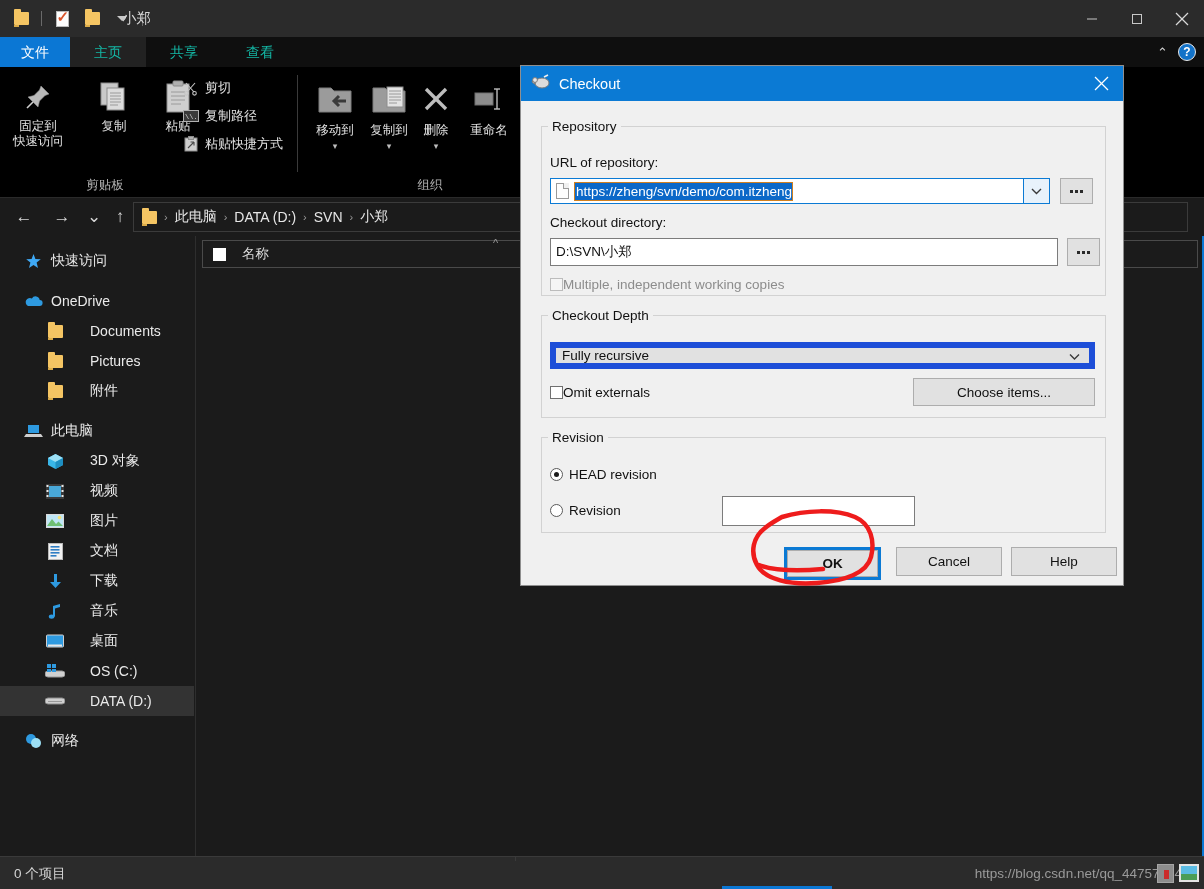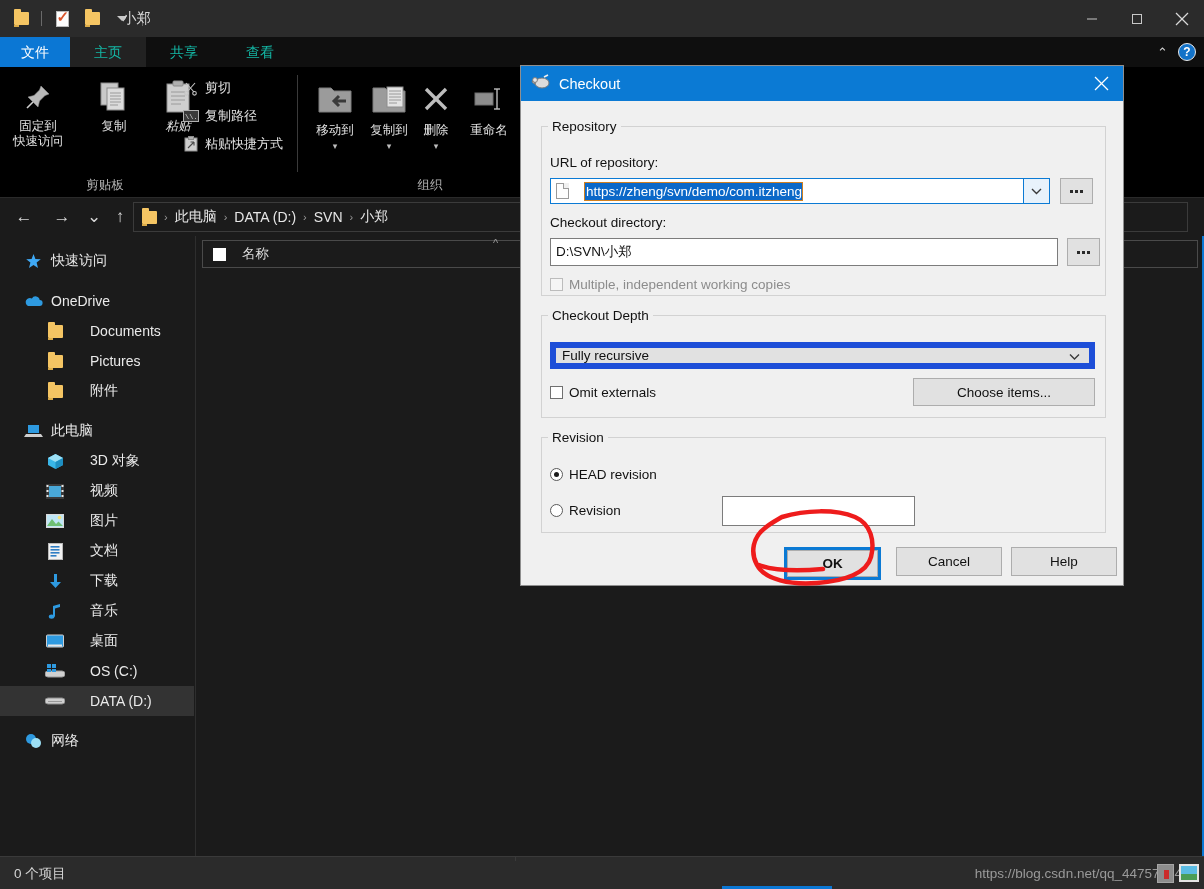--- a/index.html
+++ b/index.html
@@ -213,21 +213,21 @@
   .lbl-s { position: absolute; font-size: 13.5px; color: #111; }
   .lbl-gray { color: #8c8c8c; }
 
   .txtin {
     position: absolute; background: #ffffff; border: 1px solid #7c7c7c;
     font-size: 13.5px; color: #111; display: flex; align-items: center;
     padding-left: 5px;
   }
   .urlin {
     position: absolute; background: #ffffff; border: 1px solid #0b7ad4;
-    display: flex; align-items: center; gap: 10px;
+    display: flex; align-items: center;
   }
   .url-doc {
     width: 13px; height: 16px; margin-left: 5px; background: #fdfdfd;
     border: 1px solid #9a9a9a; position: relative; flex: 0 0 auto;
   }
   .url-doc::after { content:""; position:absolute; right:-1px; top:-1px; width:5px; height:5px; background:#f0f0f0; border-left:1px solid #9a9a9a; border-bottom:1px solid #9a9a9a; }
   .url-text {
     margin-left: 6px; font-size: 13.5px; color: #ffffff; background: #0b68c8;
     padding: 1px 0px 1px 1px; outline: 1px solid #d08020;
   }
@@ -247,21 +247,21 @@
 
   .combo {
     position: absolute; background: #e1e1e1; border: 6px solid #1d4ed8;
     font-size: 13.5px; color: #111; display: flex; align-items: center; padding-left: 6px;
   }
   .combo-arrow { position: absolute; right: 9px; top: 50%; transform: translateY(-50%); }
 
   .chk { position: absolute; display: flex; align-items: center; font-size: 13.5px; color: #111; }
   .chk .box { width: 13px; height: 13px; border: 1px solid #707070; background: #ffffff; flex: 0 0 13px; }
   .chk .box.dis { border-color: #bcbcbc; background: #f5f5f5; }
-  .chk .ctext { margin-left: 6px; }
+  .chk .ctext { }
 
   .rad { position: absolute; display: flex; align-items: center; font-size: 13.5px; color: #111; }
   .rad .circ {
     width: 13px; height: 13px; border: 1px solid #5a5a5a; border-radius: 50%;
     background: #ffffff; flex: 0 0 13px; position: relative;
   }
   .rad .circ.on::after {
     content: ""; position: absolute; left: 3px; top: 3px; width: 5px; height: 5px;
     border-radius: 50%; background: #1b1b1b;
   }
@@ -351,21 +351,21 @@
                 <line x1="11" y1="15" x2="22" y2="15"></line>
               <line x1="11" y1="18" x2="22" y2="18"></line>
                 <line x1="11" y1="21" x2="22" y2="21"></line>
               <line x1="11" y1="24" x2="19" y2="24"></line>
             </g>
           </svg>
         </div>
         <div>复制</div>
       </div>
 
-      <div class="bigbtn" style="left:146px;font-style:italic;">
+      <div class="bigbtn" style="left:146px;">
         <div class="bi">
           <svg class="ic-paste" viewBox="0 0 28 34">
             <rect x="3" y="4" width="22" height="28" fill="#cfcfcf" stroke="#8d8d8d"></rect>
             <rect x="9" y="1" width="10" height="5" rx="1" fill="#b0b0b0" stroke="#8d8d8d"></rect>
             <g stroke="#9a9a9a" stroke-width="1">
               <line x1="7" y1="12" x2="21" y2="12"></line>
                 <line x1="7" y1="16" x2="21" y2="16"></line>
               <line x1="7" y1="20" x2="21" y2="20"></line>
                 <line x1="7" y1="24" x2="17" y2="24"></line>
             </g>

